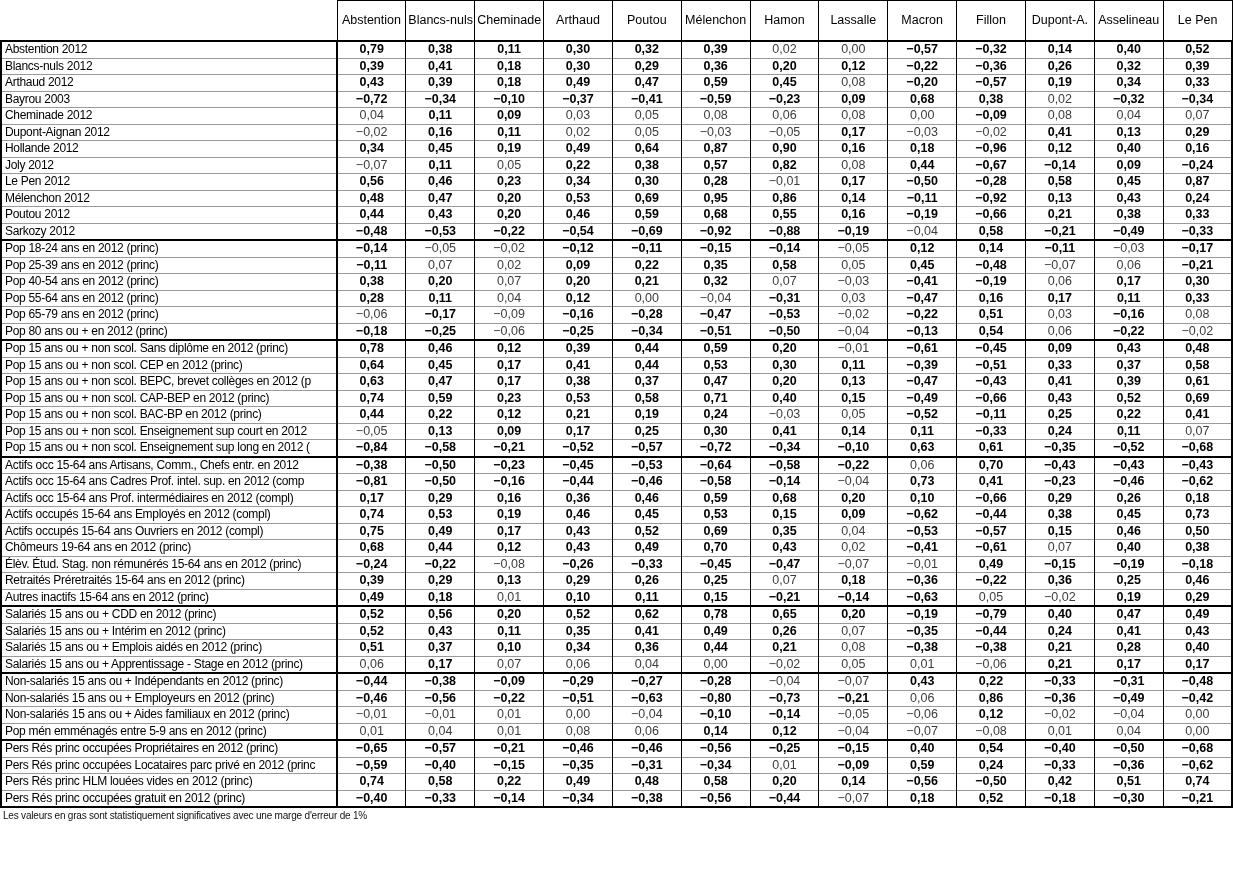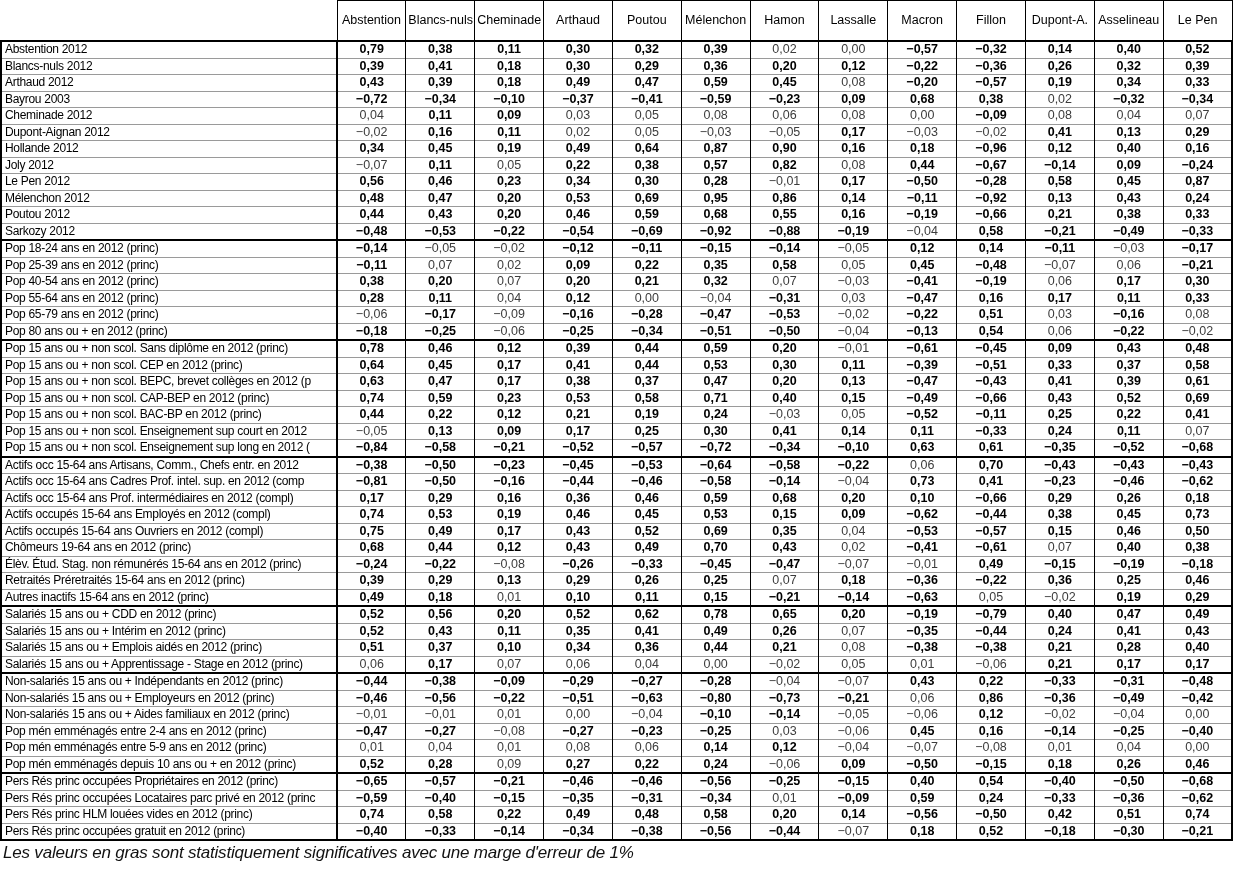--- a/index.html
+++ b/index.html
@@ -30,21 +30,21 @@
   tbody td.val {
     text-align:center; border-left:1px solid #000; border-top:1px solid #9a9a9a;
   }
   tbody td.val:last-child { border-right:2.5px solid #000; }
   tbody tr:first-child td { border-top:2.5px solid #000; }
   tbody tr.group-start td { border-top:2.5px solid #000; }
   tbody tr:last-child td { border-bottom:2.5px solid #000; }
   td.b { font-weight:700; color:#000; }
   td.n { font-weight:400; color:#3c3c3c; }
   .footnote {
-    font-style:italic; font-size:17px; color:#111;
+    font-size:10px; color:#111;
     padding:2px 0 0 3px; letter-spacing:-0.2px;
   }
 </style>
 </head>
 <body>
 
 <div class="screen">
   <table class="corr">
     <colgroup>
         <col class="label-col">
@@ -731,66 +731,34 @@
           <td class="val b">−0,10</td>
           <td class="val b">−0,14</td>
           <td class="val n">−0,05</td>
           <td class="val n">−0,06</td>
           <td class="val b">0,12</td>
           <td class="val n">−0,02</td>
           <td class="val n">−0,04</td>
           <td class="val n">0,00</td>
         </tr>
         <tr>
-          <td class="label">Pop mén emménagés entre 2-4 ans en 2012 (princ)</td>
-          <td class="val b">−0,47</td>
-          <td class="val b">−0,27</td>
-          <td class="val n">−0,08</td>
-          <td class="val b">−0,27</td>
-          <td class="val b">−0,23</td>
-          <td class="val b">−0,25</td>
-          <td class="val n">0,03</td>
-          <td class="val n">−0,06</td>
-          <td class="val b">0,45</td>
-          <td class="val b">0,16</td>
-          <td class="val b">−0,14</td>
-          <td class="val b">−0,25</td>
-          <td class="val b">−0,40</td>
-        </tr>
-        <tr>
           <td class="label">Pop mén emménagés entre 5-9 ans en 2012 (princ)</td>
           <td class="val n">0,01</td>
           <td class="val n">0,04</td>
           <td class="val n">0,01</td>
           <td class="val n">0,08</td>
           <td class="val n">0,06</td>
           <td class="val b">0,14</td>
           <td class="val b">0,12</td>
           <td class="val n">−0,04</td>
           <td class="val n">−0,07</td>
           <td class="val n">−0,08</td>
           <td class="val n">0,01</td>
           <td class="val n">0,04</td>
           <td class="val n">0,00</td>
-        </tr>
-        <tr>
-          <td class="label">Pop mén emménagés depuis 10 ans ou + en 2012 (princ)</td>
-          <td class="val b">0,52</td>
-          <td class="val b">0,28</td>
-          <td class="val n">0,09</td>
-          <td class="val b">0,27</td>
-          <td class="val b">0,22</td>
-          <td class="val b">0,24</td>
-          <td class="val n">−0,06</td>
-          <td class="val b">0,09</td>
-          <td class="val b">−0,50</td>
-          <td class="val b">−0,15</td>
-          <td class="val b">0,18</td>
-          <td class="val b">0,26</td>
-          <td class="val b">0,46</td>
         </tr>
         <tr class="group-start">
           <td class="label">Pers Rés princ occupées Propriétaires en 2012 (princ)</td>
           <td class="val b">−0,65</td>
           <td class="val b">−0,57</td>
           <td class="val b">−0,21</td>
           <td class="val b">−0,46</td>
           <td class="val b">−0,46</td>
           <td class="val b">−0,56</td>
           <td class="val b">−0,25</td>

